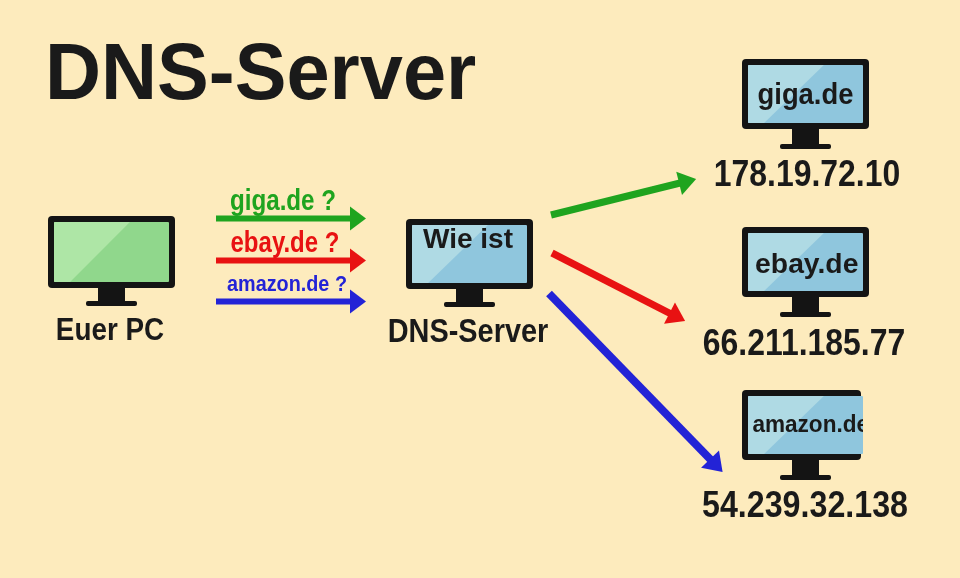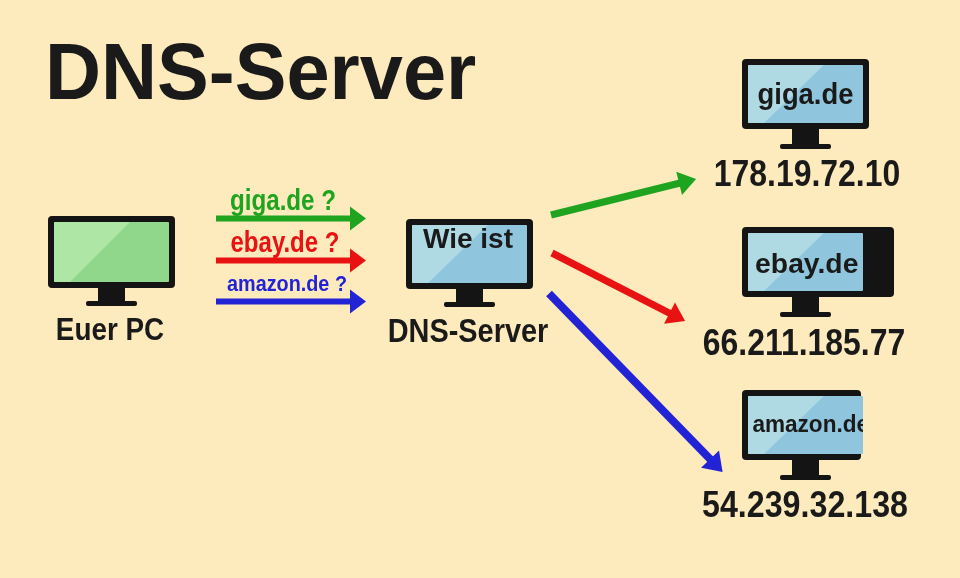--- a/index.html
+++ b/index.html
@@ -53,21 +53,21 @@
   #mon-dns{left:406px;top:215px;width:127px;height:88px;}
   #mon-dns .frame{height:70px;}
   #mon-dns .screen{top:6px;width:115px;height:58px;}
   #mon-dns .neck{left:50px;top:70px;width:27px;height:13px;}
   #mon-dns .base{left:38px;top:83px;width:51px;height:5px;}
   #mon-dns .screen-label{top:2.2px;left:-3px;font-size:28px;line-height:23.5px;transform:scaleX(1.0);transform-origin:center;}
   #cap-dns{left:368px;top:309px;width:200px;font-size:34px;transform:scaleX(0.85);transform-origin:center;}
 
   
   #mon-giga{left:742px;top:55px;width:127px;height:90px;}
-  #mon-ebay{left:742px;top:223px;width:152px;height:90px;}
+  #mon-ebay{left:742px;top:223px;width:127px;height:90px;}
   #mon-amazon{left:742px;top:386px;width:119px;height:90px;text-decoration:underline;}
   .server-mon .frame{height:70px;}
   .server-mon .screen{top:6px;width:115px;height:58px;}
   .server-mon .neck{left:50px;top:70px;width:27px;height:15px;}
   .server-mon .base{left:38px;top:85px;width:51px;height:4.5px;}
   #mon-giga .screen-label{top:14.5px;font-size:29px;transform:scaleX(0.945);transform-origin:center;}
   #mon-ebay .screen-label{top:15.8px;left:2.5px;font-size:28.3px;transform:scaleX(1.0);transform-origin:center;}
   #mon-amazon .screen-label{top:15.8px;left:1px;font-size:24px;transform:scaleX(0.94);transform-origin:center;}
 
   .ip{position:absolute;font-weight:bold;color:var(--ink);text-align:center;width:300px;

